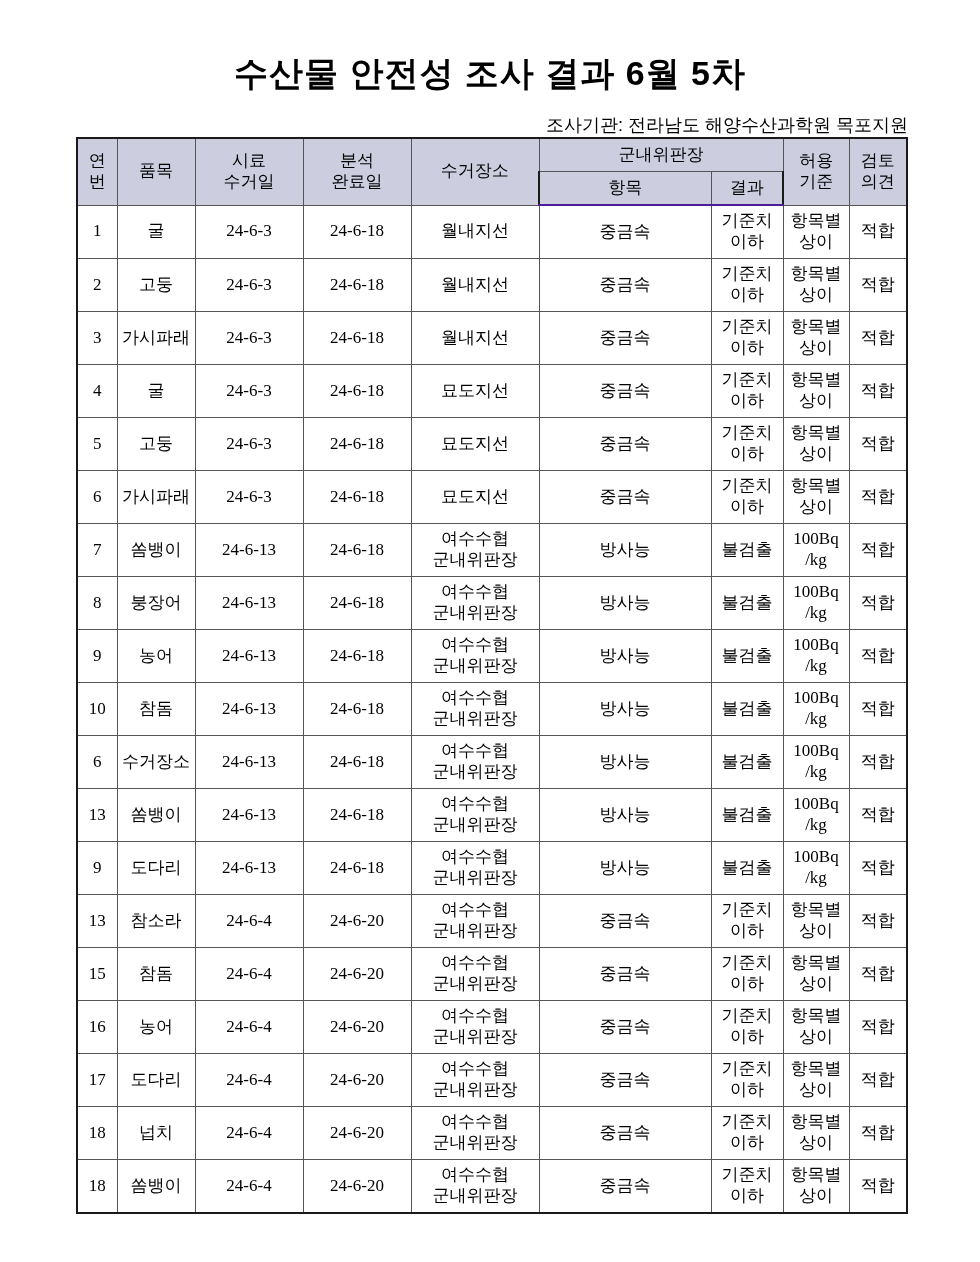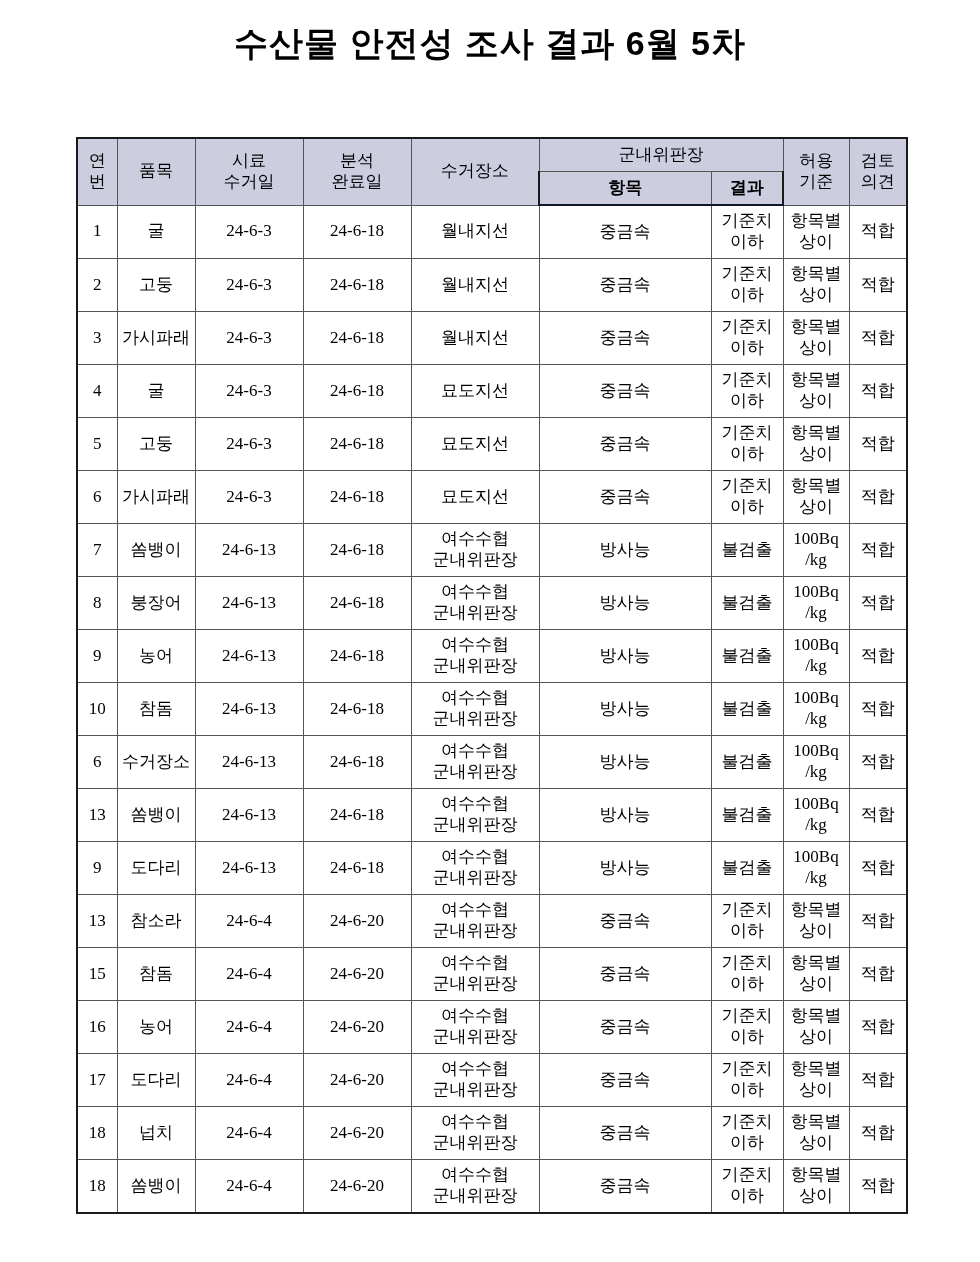--- a/index.html
+++ b/index.html
@@ -21,21 +21,21 @@
     height: 1262px;
     position: relative;
     box-sizing: border-box;
   }
   .doc-title {
     text-align: center;
     font-size: 34px;
     font-weight: bold;
     letter-spacing: 1px;
     margin: 0;
-    padding-top: 22px;
+    padding-top: 52px;
     line-height: 1.25;
     font-family: "Liberation Sans", "DejaVu Sans", sans-serif;
   }
   .subtitle-row {
     text-align: right;
     padding-right: 72px;
     padding-top: 20px;
     font-size: 18px;
     line-height: 1.2;
     font-family: "Liberation Sans", "DejaVu Sans", sans-serif;
@@ -73,22 +73,21 @@
   table.result-table tbody td {
     height: 48px;
     background: #ffffff;
     font-size: 17px;
   }
   
   table.result-table {
     border: 2px solid #1a1a1a;
   }
   table.result-table thead tr:last-child th {
-    border-bottom: 2px solid #0f172a;
-    font-weight: bold;
+    border-bottom: 2px solid #4c1d95;
   }
   table.result-table tbody tr:last-child td {
     border-bottom: 2px solid #1a1a1a;
   }
   table.result-table tr th:first-child,
   table.result-table tr td:first-child {
     border-left: 2px solid #1a1a1a;
   }
   table.result-table tr th:last-child,
   table.result-table tr td:last-child {
@@ -108,20 +107,21 @@
   .col-opinion { width: 58px; }
   .nowrap-lines { white-space: pre-line; }
 </style>
 </head>
 <body>
 
 <div class="page">
 
   <h1 class="doc-title">수산물 안전성 조사 결과 6월 5차</h1>
 
+  <div class="subtitle-row">조사기관: 전라남도 해양수산과학원 목포지원</div>
 
   <div class="table-wrap">
     <table class="result-table">
       <colgroup>
         <col class="col-no">
           <col class="col-item">
           <col class="col-sample">
           <col class="col-done">
         <col class="col-place">
           <col class="col-target">

